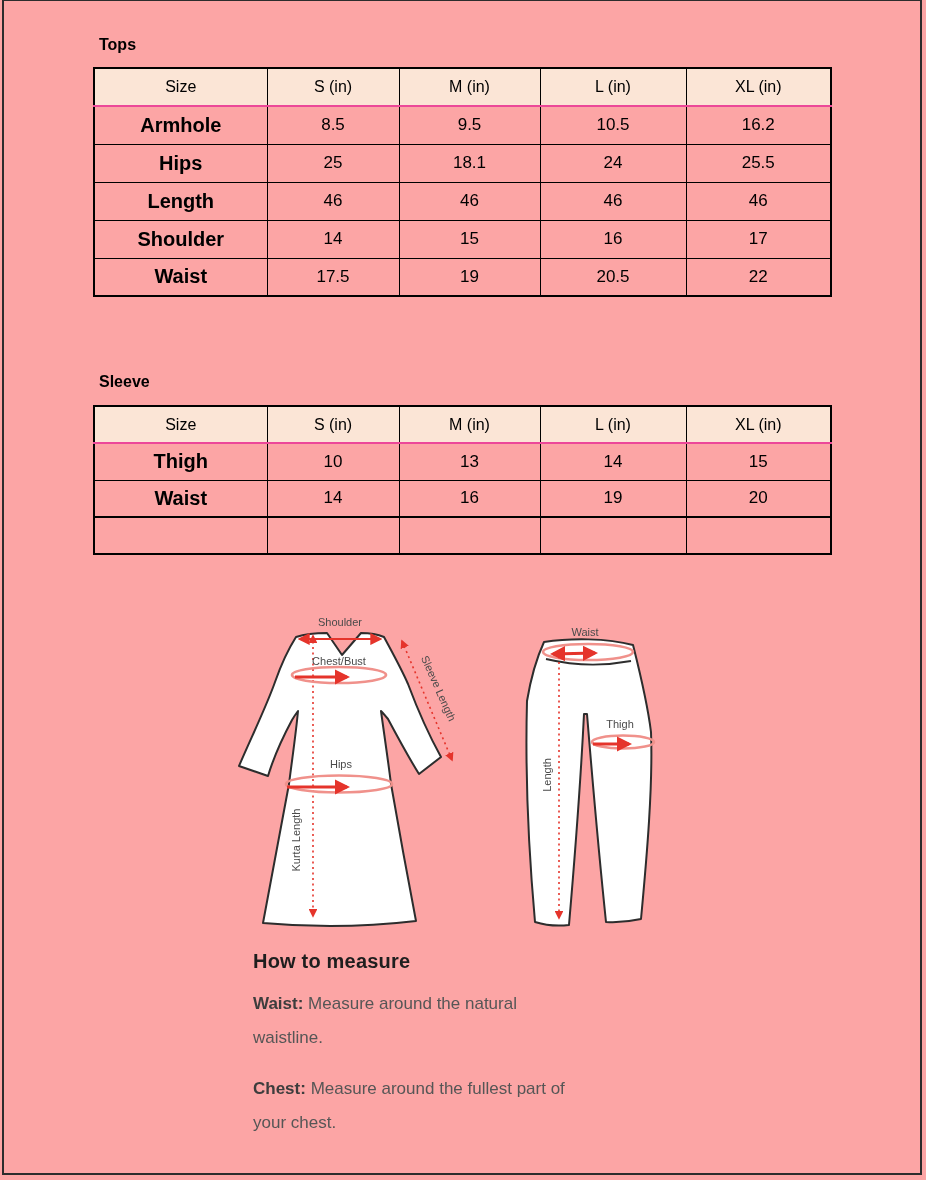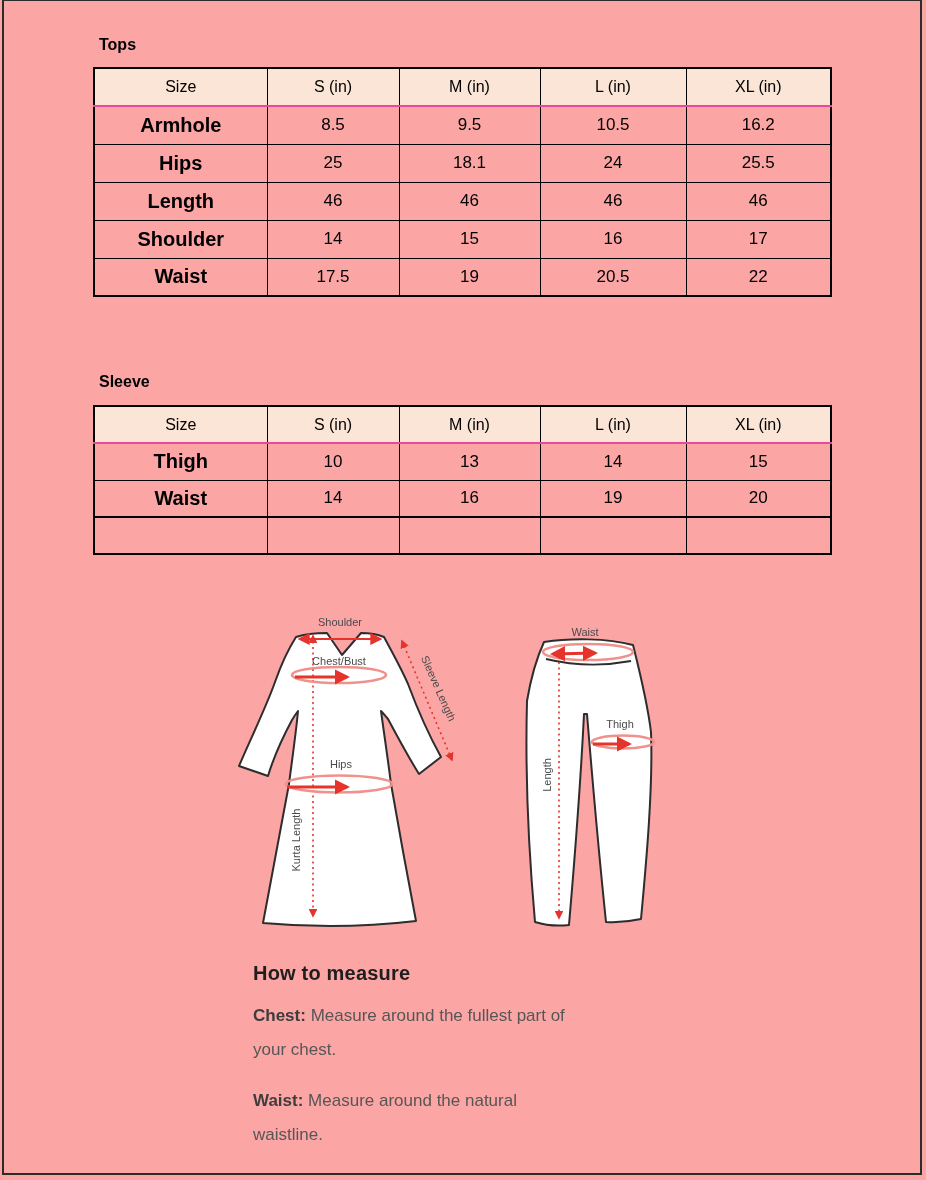--- a/index.html
+++ b/index.html
@@ -75,21 +75,21 @@
     position: absolute;
     left: 253px;
     top: 946px;
     width: 400px;
   }
   .howto h3 {
     font-size: 20px;
     font-weight: bold;
     color: #1e1e1e;
     letter-spacing: 0.2px;
-    margin: 16px 0 14px 0;
+    margin: 4px 0 14px 0;
   }
   .howto p {
     font-size: 17px;
     line-height: 34px;
     color: #565656;
     margin: 0 0 17px 0;
   }
   .howto p b { color: #3d3d3d; font-weight: bold; }
 </style>
 </head>
@@ -274,20 +274,20 @@
     <line x1="64" y1="46" x2="64" y2="313" stroke="#e5342b" stroke-width="1.6" stroke-dasharray="2 3.5" marker-end="url(#p-arrow)"></line>
     <text class="diag-label" x="56" y="170" text-anchor="middle" transform="rotate(-90 56 170)">Length</text>
 
     <ellipse cx="128" cy="137" rx="31" ry="6.5" fill="none" stroke="#f0918b" stroke-width="2.6"></ellipse>
     <line x1="98" y1="139" x2="134" y2="139" stroke="#e5342b" stroke-width="2.8" marker-end="url(#p-arrow)"></line>
     <text class="diag-label" x="125" y="123" text-anchor="middle">Thigh</text>
   </svg>
 
   <div class="howto">
     <h3>How to measure</h3>
+    <p><b>Waist:</b>
+      <span>Measure around the natural</span><br>
+      <span>waistline.</span></p>
     <p><b>Chest:</b>
       <span>Measure around the fullest part of</span><br>
       <span>your chest.</span></p>
-    <p><b>Waist:</b>
-      <span>Measure around the natural</span><br>
-      <span>waistline.</span></p>
   </div>
 </div>
 
 </body></html>

